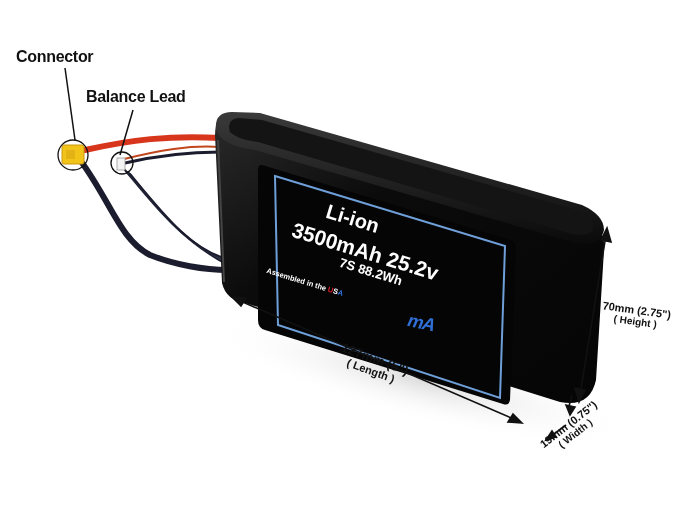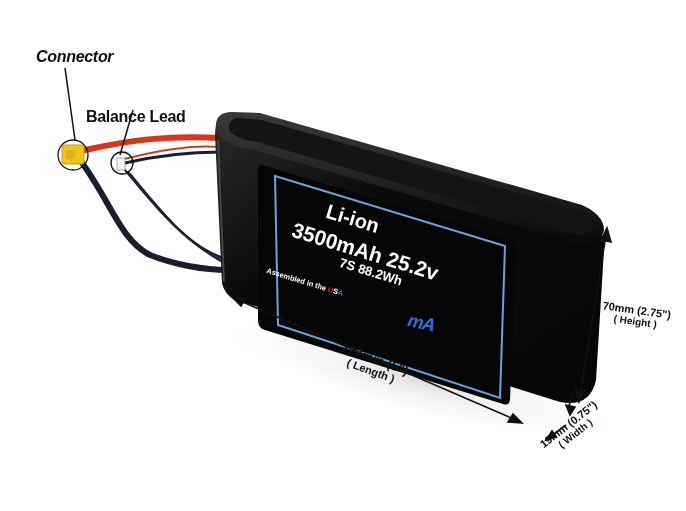--- a/index.html
+++ b/index.html
@@ -79,22 +79,22 @@
       <line x1="606" y1="235" x2="580" y2="395"></line>
       <polygon points="607,228 611,242 601,240"></polygon>
       <polygon points="579,402 575,388 585,390"></polygon>
       <line x1="550" y1="437" x2="566" y2="425"></line>
       <polygon points="546,440 552,431 556,437"></polygon>
       <line x1="568" y1="410" x2="572" y2="395"></line>
       <polygon points="570,415 566,405 575,407"></polygon>
     </g>
   </svg>
 
-  <div class="callout" style="left:36px; top:48px; font-size:16px;font-style:italic;">Connector</div>
-  <div class="callout" style="left:86px; top:88px; font-size:16px;margin-top:20px;">Balance Lead</div>
+  <div class="callout" style="left:16px; top:48px; font-size:16px;">Connector</div>
+  <div class="callout" style="left:86px; top:88px; font-size:16px;">Balance Lead</div>
 
   <div class="label-text" style="left:330px; top:200px; font-size:20px; transform:rotate(17deg);">Li-ion</div>
   <div class="label-text" style="left:296px; top:218px; font-size:21px; transform:rotate(17deg);">3500mAh 25.2v</div>
   <div class="label-text" style="left:342px; top:255px; font-size:13px; transform:rotate(17deg);">7S 88.2Wh</div>
   <div class="label-text" style="left:268px; top:266px; font-size:7.5px; transform:rotate(17deg);">
     <span>Assembled in the </span><span style="color:#e0202a">U</span><span style="color:#ffffff">S</span><span style="color:#2f6fd6">A</span>
   </div>
   <div class="label-text" style="left:410px; top:310px; font-size:18px; font-style:italic; color:#2f6fd6; transform:rotate(12deg); letter-spacing:-1px;">mA</div>
 
   <div class="dim" style="left:318px; top:352px; width:110px; transform:rotate(20deg);">

